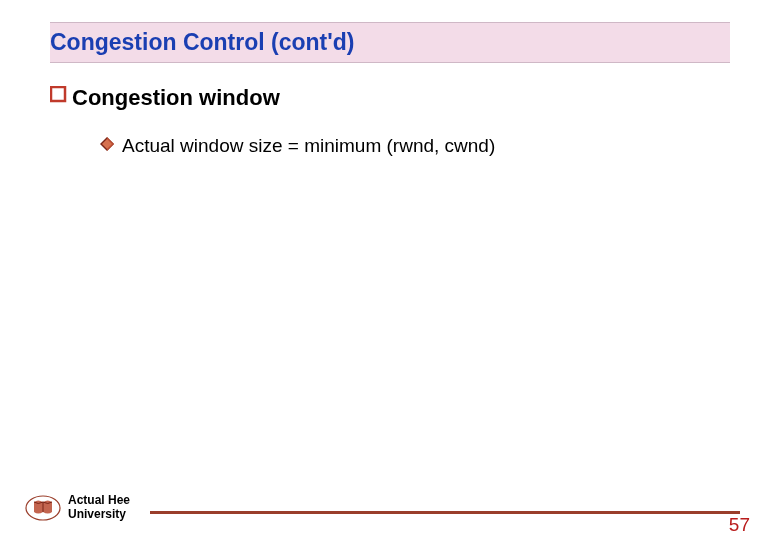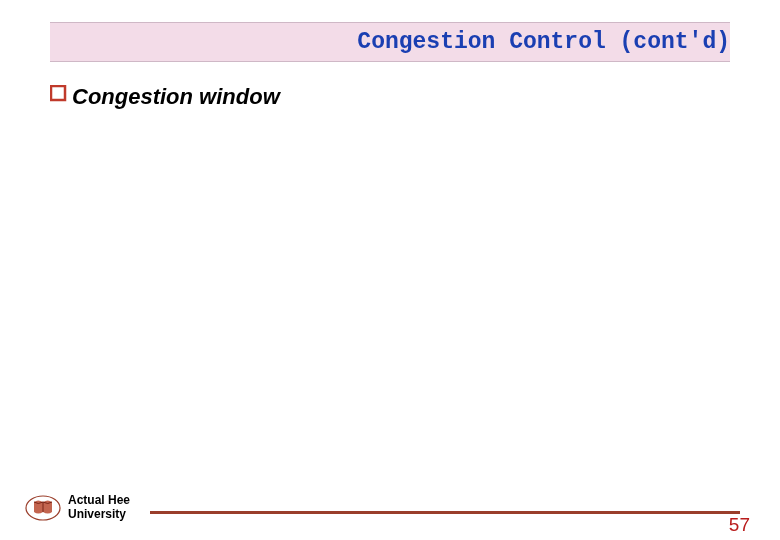--- a/index.html
+++ b/index.html
@@ -9,36 +9,34 @@
     background: #ffffff;
     font-family: Arial, Helvetica, sans-serif;
     position: relative;
     overflow: hidden;
   }
   .title-bar {
     margin: 22px 50px 0 50px;
     background: #f3dce8;
     border-top: 1px solid #cfb8c6;
     border-bottom: 1px solid #cfb8c6;
-    text-align: right;
+    text-align: left;
     padding: 6px 0;
-    font-family: Liberation Mono, monospace;
   }
   .title-bar span {
     color: #1a3fb2;
     font-weight: bold;
     font-size: 23px;
   }
   .content {
     padding: 22px 50px 0 50px;
   }
   .section-row {
     display: flex;
     align-items: flex-start;
-    font-style: italic;
   }
   .q-icon {
     color: #c03a2b;
     font-size: 20px;
     font-weight: bold;
     margin-right: 4px;
     line-height: 1.2;
   }
   .section-title {
     font-weight: bold;
@@ -121,20 +119,30 @@
       <svg width="18" height="18" viewBox="0 0 18 18">
         <rect x="1" y="1" width="14" height="14" fill="none" stroke="#c03a2b" stroke-width="2.5"></rect>
       </svg>
     </span>
     <span class="section-title">Congestion window</span>
   </div>
 
   <div class="bullet-block">
 
 
+    <div class="bullet-row">
+      <span class="bullet-icon">
+        <svg width="14" height="14" viewBox="0 0 14 14">
+          <polygon points="7,0 14,7 7,14 0,7" fill="#7a2618"></polygon>
+          <polygon points="7,0 14,7 7,14" fill="#b84a30"></polygon>
+          <polygon points="7,2 12,7 7,12 2,7" fill="#d6714f"></polygon>
+        </svg>
+      </span>
+      <span class="bullet-text-plain">Actual window size = minimum (rwnd, cwnd)</span>
+    </div>
 
   </div>
 </div>
 
 <div class="footer">
   <div class="logo">
     <span class="logo-mark">
       <svg width="38" height="28" viewBox="0 0 38 28">
         <ellipse cx="19" cy="14" rx="17" ry="12" fill="none" stroke="#9a3e2b" stroke-width="1.2"></ellipse>
         <path d="M10 8 Q14 5 19 8 Q24 5 28 8 L28 18 Q24 21 19 18 Q14 21 10 18 Z" fill="#b84a30" opacity="0.85"></path>

